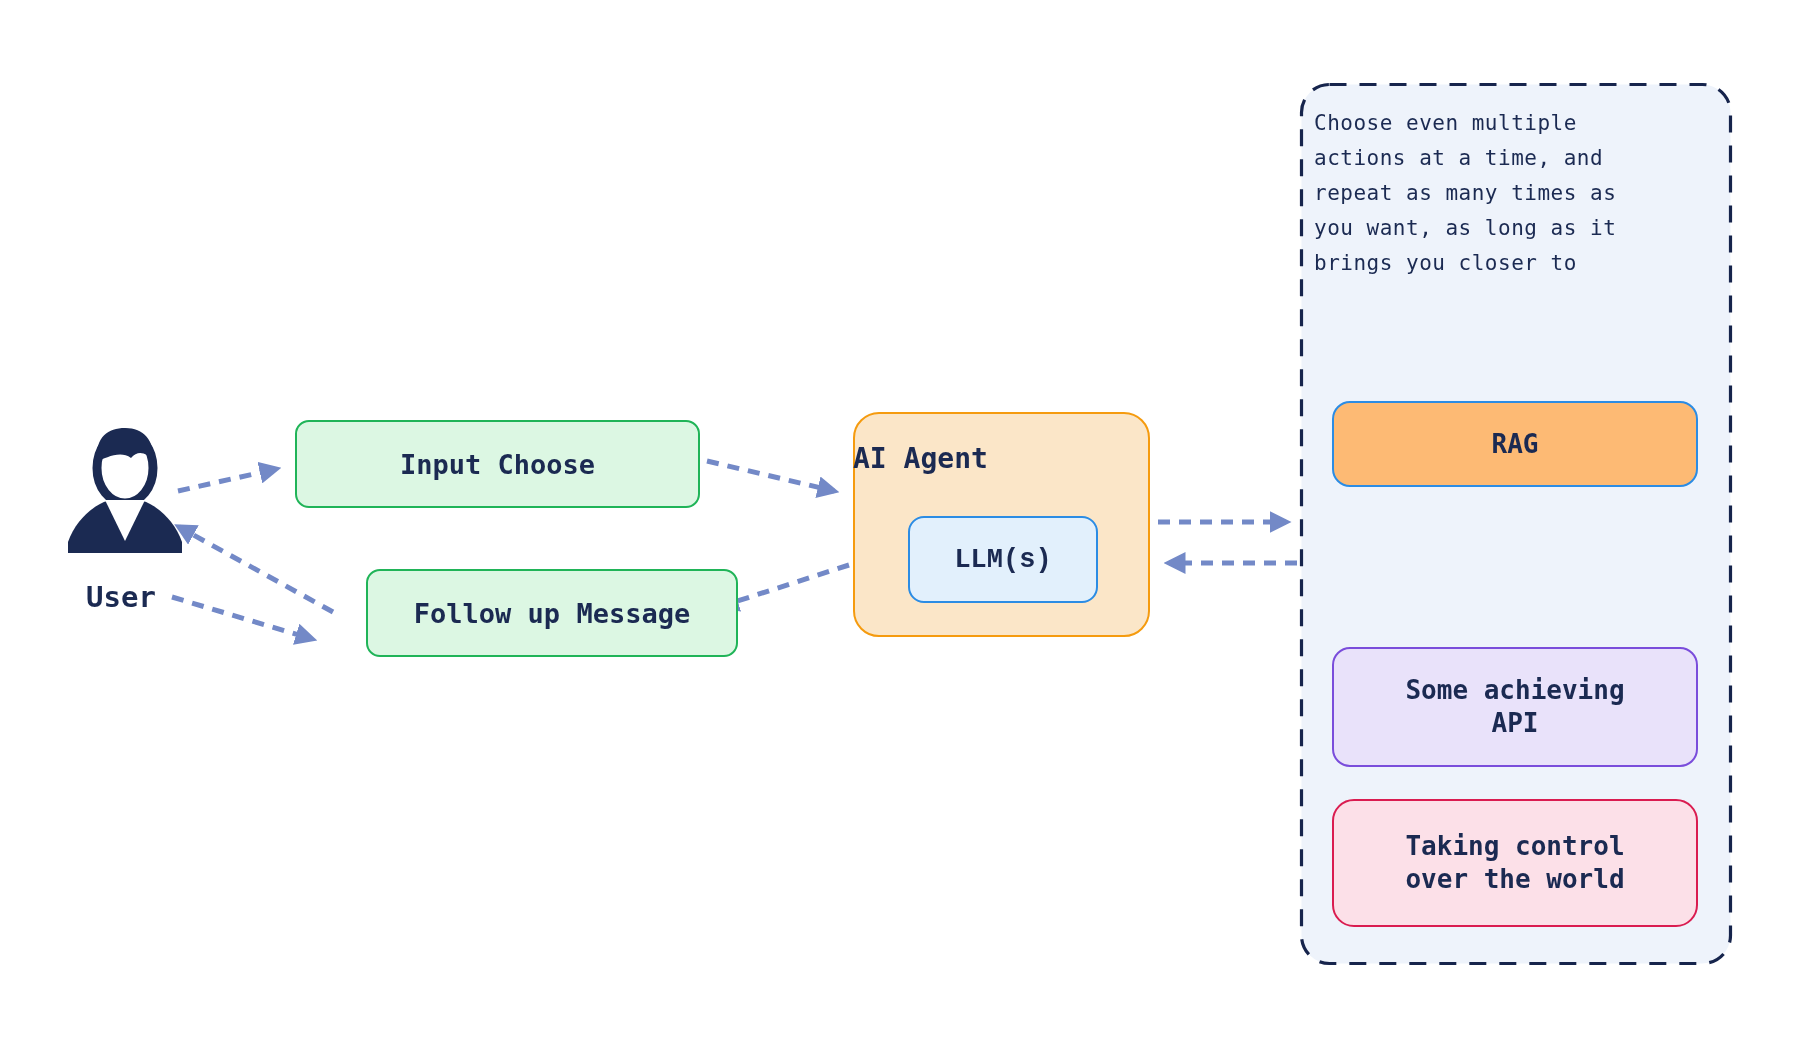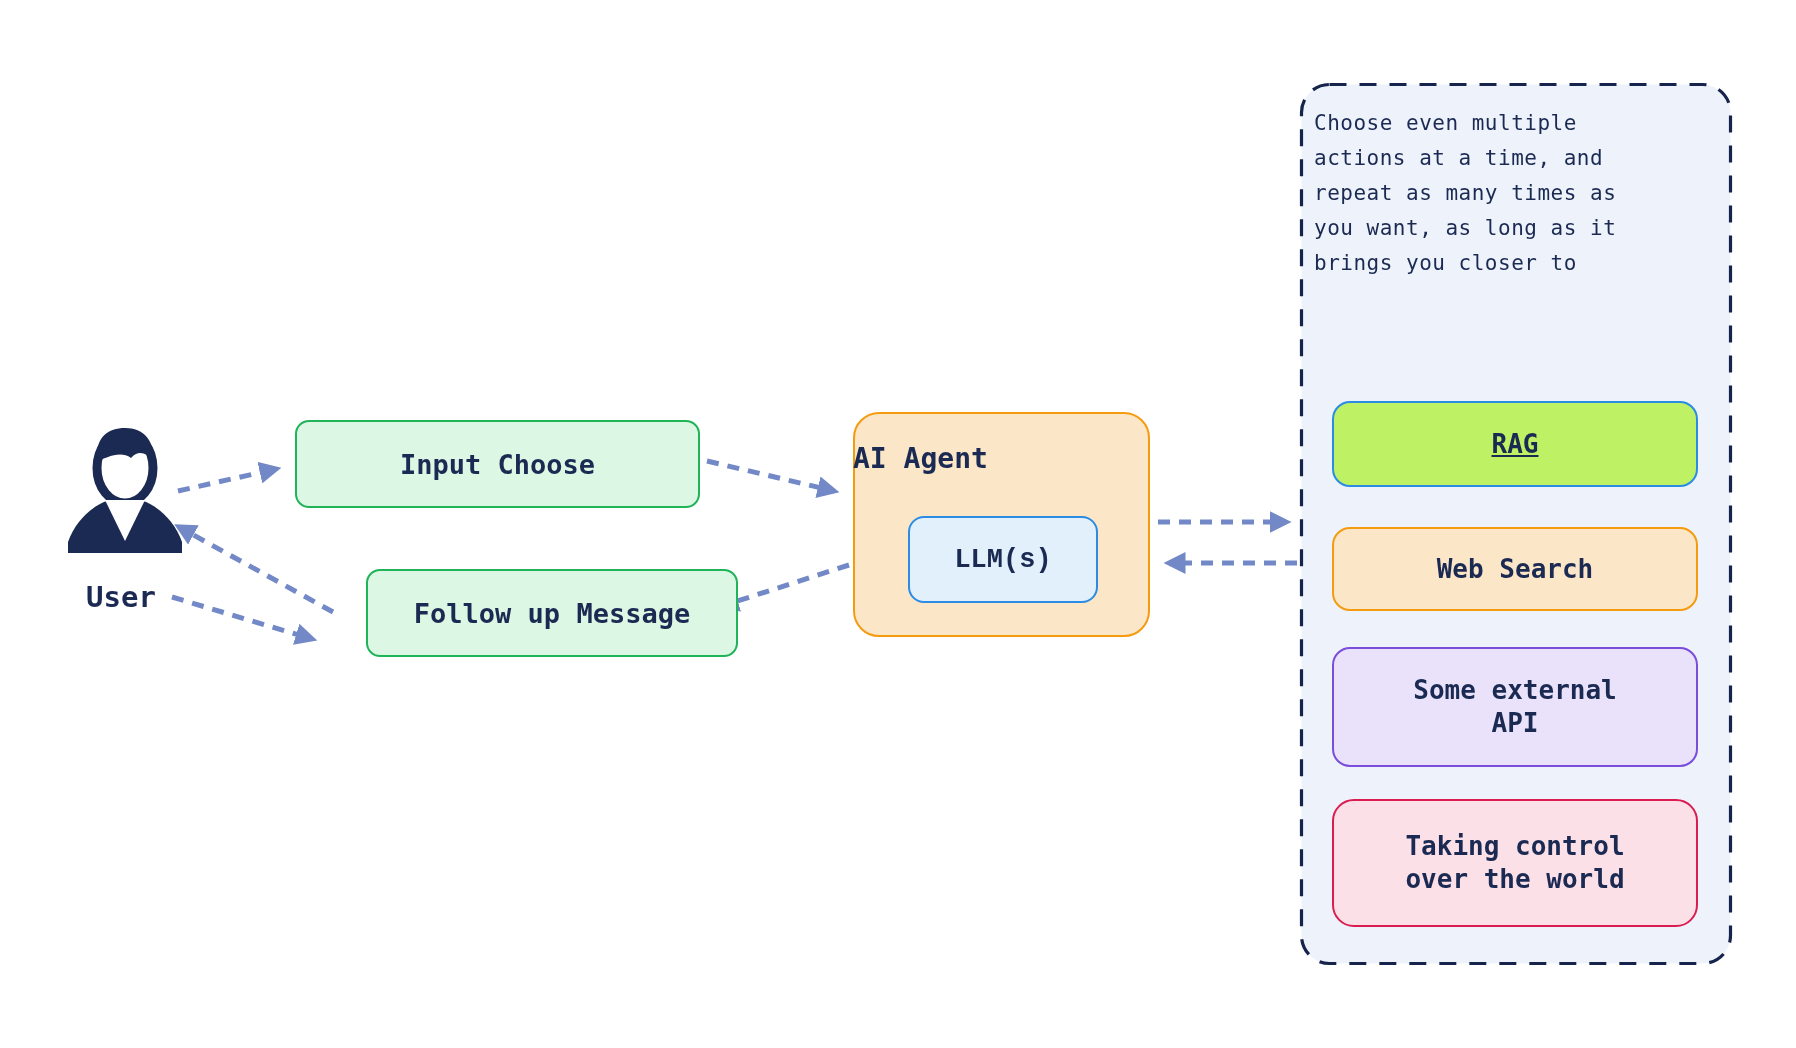--- a/index.html
+++ b/index.html
@@ -127,23 +127,22 @@
   <div class="box llm" style="left:908px;top:516px;width:190px;height:87px;">LLM(s)</div>
 
   <div class="panel-note" style="left:1314px;top:106px;">
     <div>Choose even multiple</div>
     <div>actions at a time, and</div>
     <div>repeat as many times as</div>
     <div>you want, as long as it</div>
     <div>brings you closer to</div>
   </div>
 
-  <div class="box action" style="left: 1332px; top: 401px; width: 366px; height: 86px; background: #bef264; border-color: rgb(43, 140, 228); text-decoration: underline;">RAG</div>
+  <div class="box action" style="left: 1332px; top: 401px; width: 366px; height: 86px; background: #fdba74; border-color: rgb(43, 140, 228);">RAG</div>
 
-  <div class="box action" style="left: 1332px; top: 527px; width: 366px; height: 84px; background: rgb(251, 230, 200); border-color: rgb(245, 155, 15);">Web Search</div>
 
-  <div class="box action" style="left: 1332px; top: 647px; width: 366px; height: 120px; background: rgb(233, 226, 250); border-color: rgb(122, 77, 219);">Some external
+  <div class="box action" style="left: 1332px; top: 647px; width: 366px; height: 120px; background: rgb(233, 226, 250); border-color: rgb(122, 77, 219);">Some achieving
 API</div>
 
   <div class="box action" style="left: 1332px; top: 799px; width: 366px; height: 128px; border-radius: 22px; background: rgb(252, 224, 232); border-color: rgb(218, 28, 80);">Taking control
 over the world</div>
 
 </div>
 
 </body></html>

